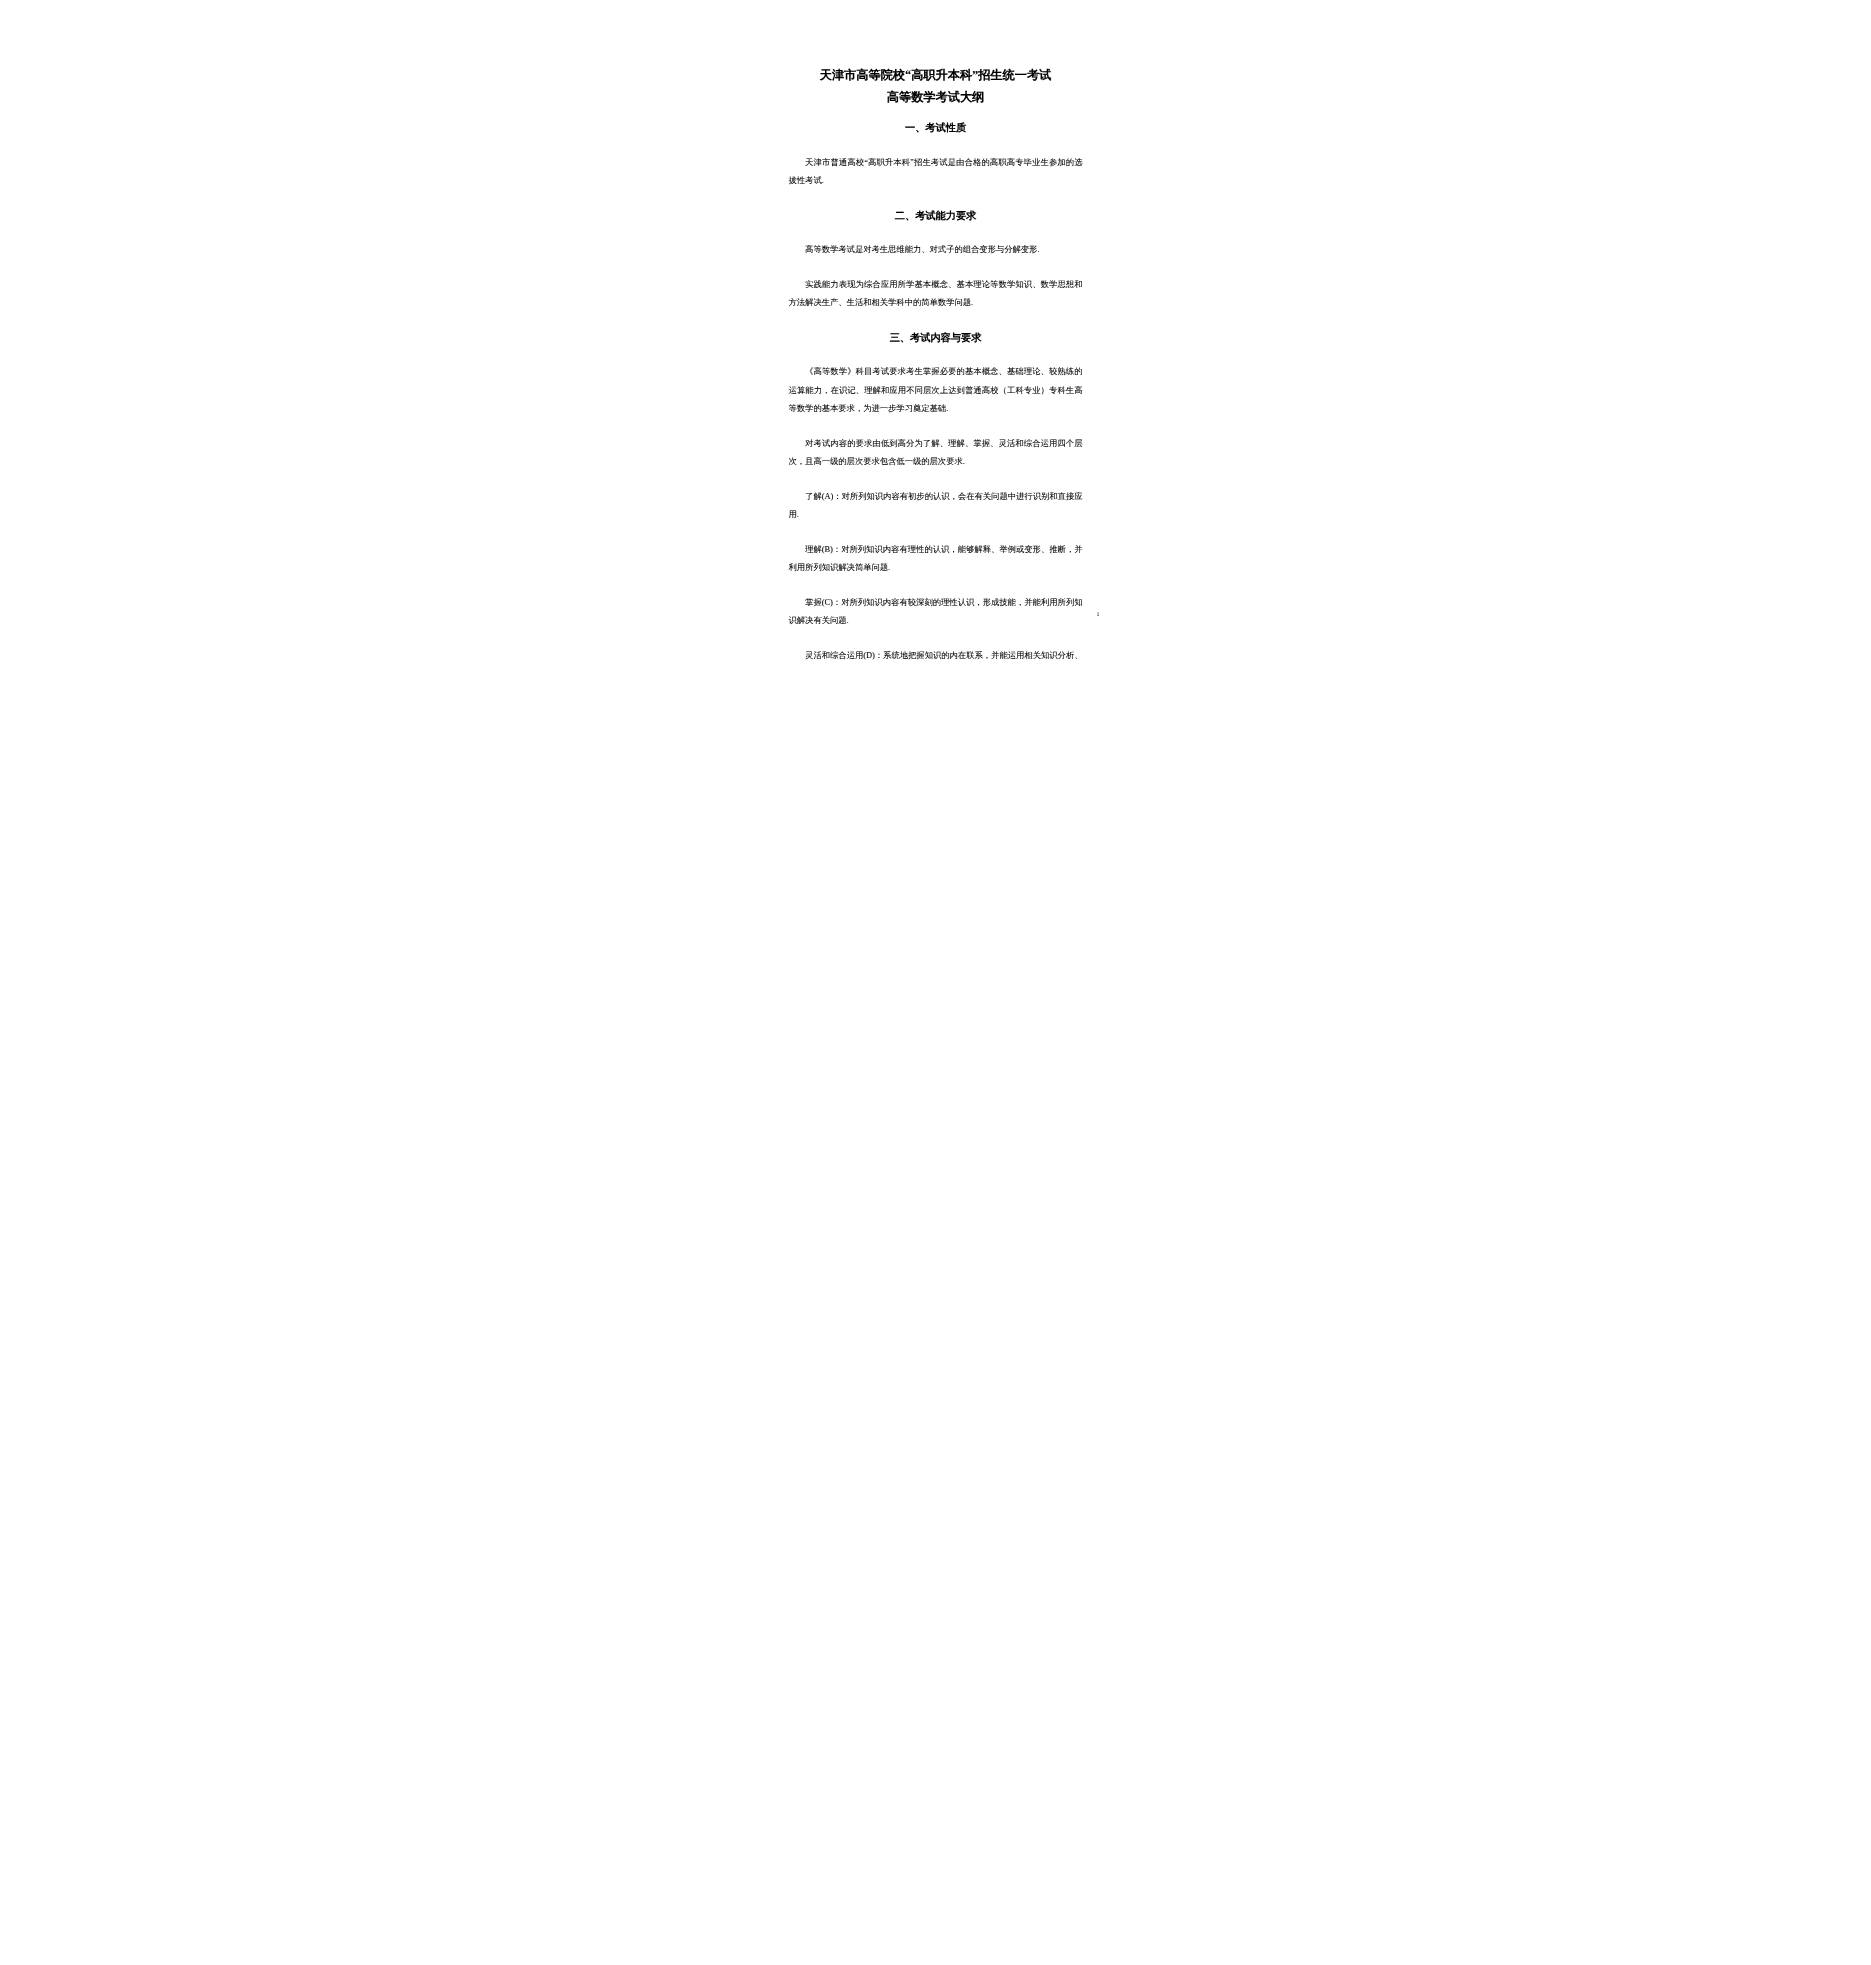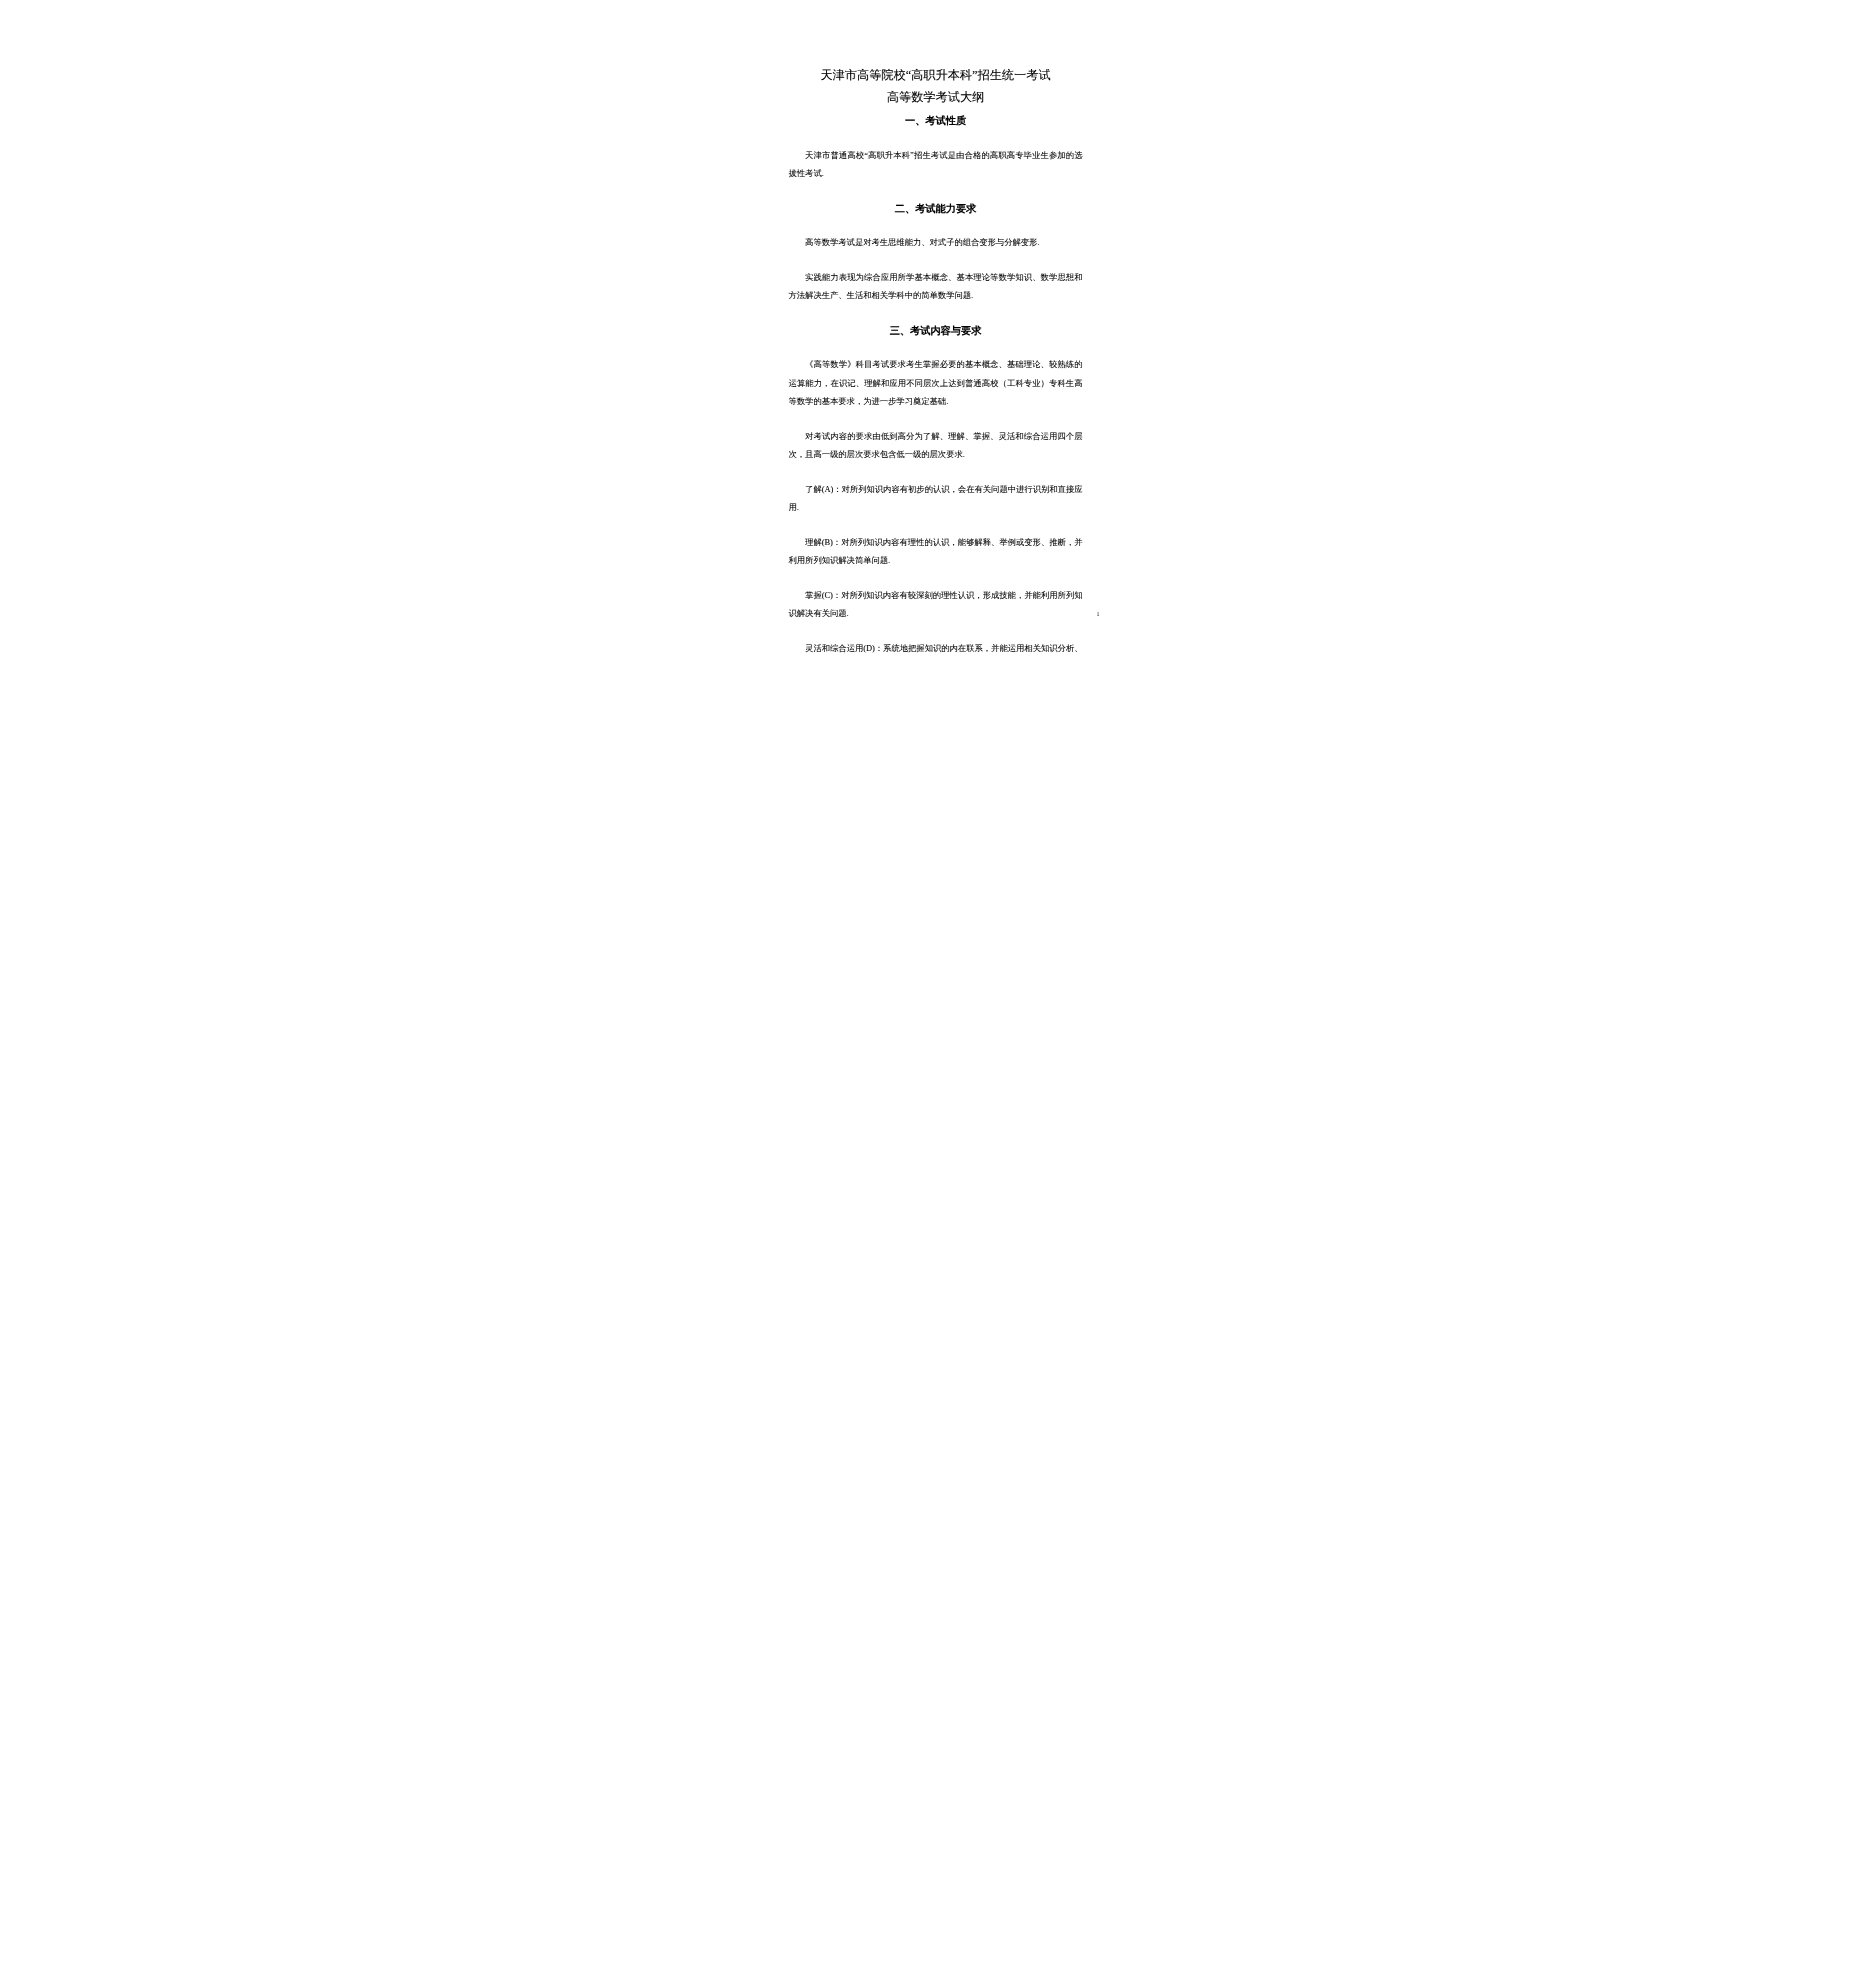--- a/index.html
+++ b/index.html
@@ -12,27 +12,27 @@
     color: #000000;
     box-sizing: border-box;
     padding: 64px 71px 0 71px;
     font-family: "Liberation Serif", "DejaVu Serif", serif;
     font-size: 8.3px;
     line-height: 18.5px;
     text-shadow: 0.4px 0.4px 0 rgba(0,0,0,0.28);
   }
   .title-line {
     font-size: 12.2px;
-    font-weight: normal;
+    font-weight: bold;
     text-align: center;
     line-height: 22px;
     white-space: nowrap;
   }
   .sec-heading {
-    margin: 4px;
+    margin: 11px;
     font-size: 10.2px;
     font-weight: bold;
     text-align: center;
     line-height: 18.5px;
     white-space: nowrap;
   }
   p.body-para {
     margin: 16px;
     text-align: justify;
     text-justify: inter-character;

